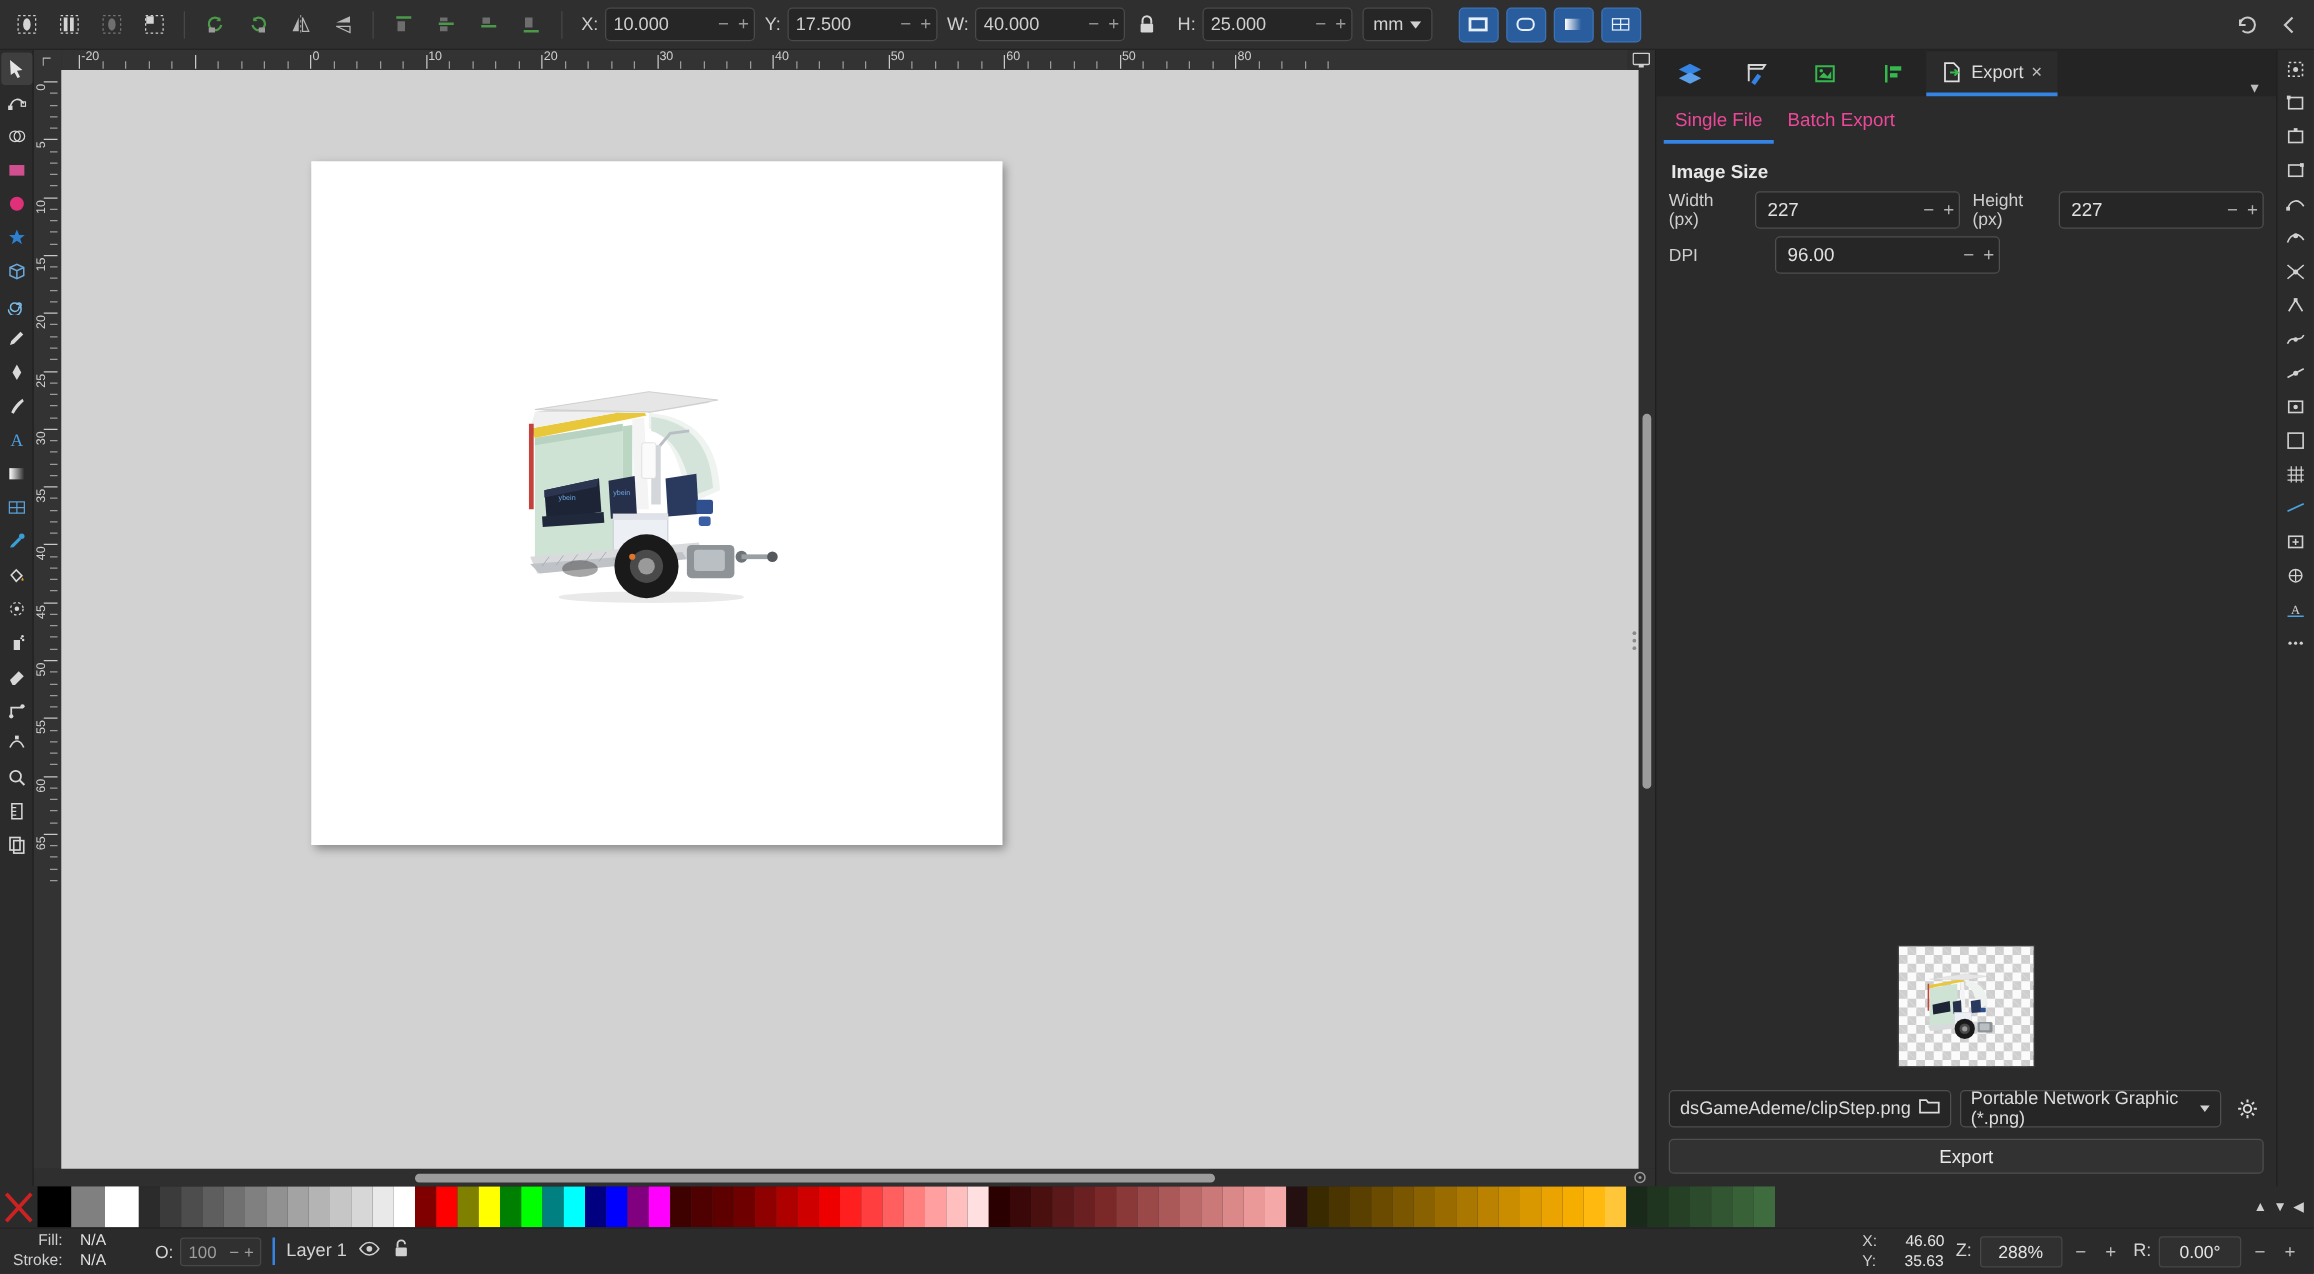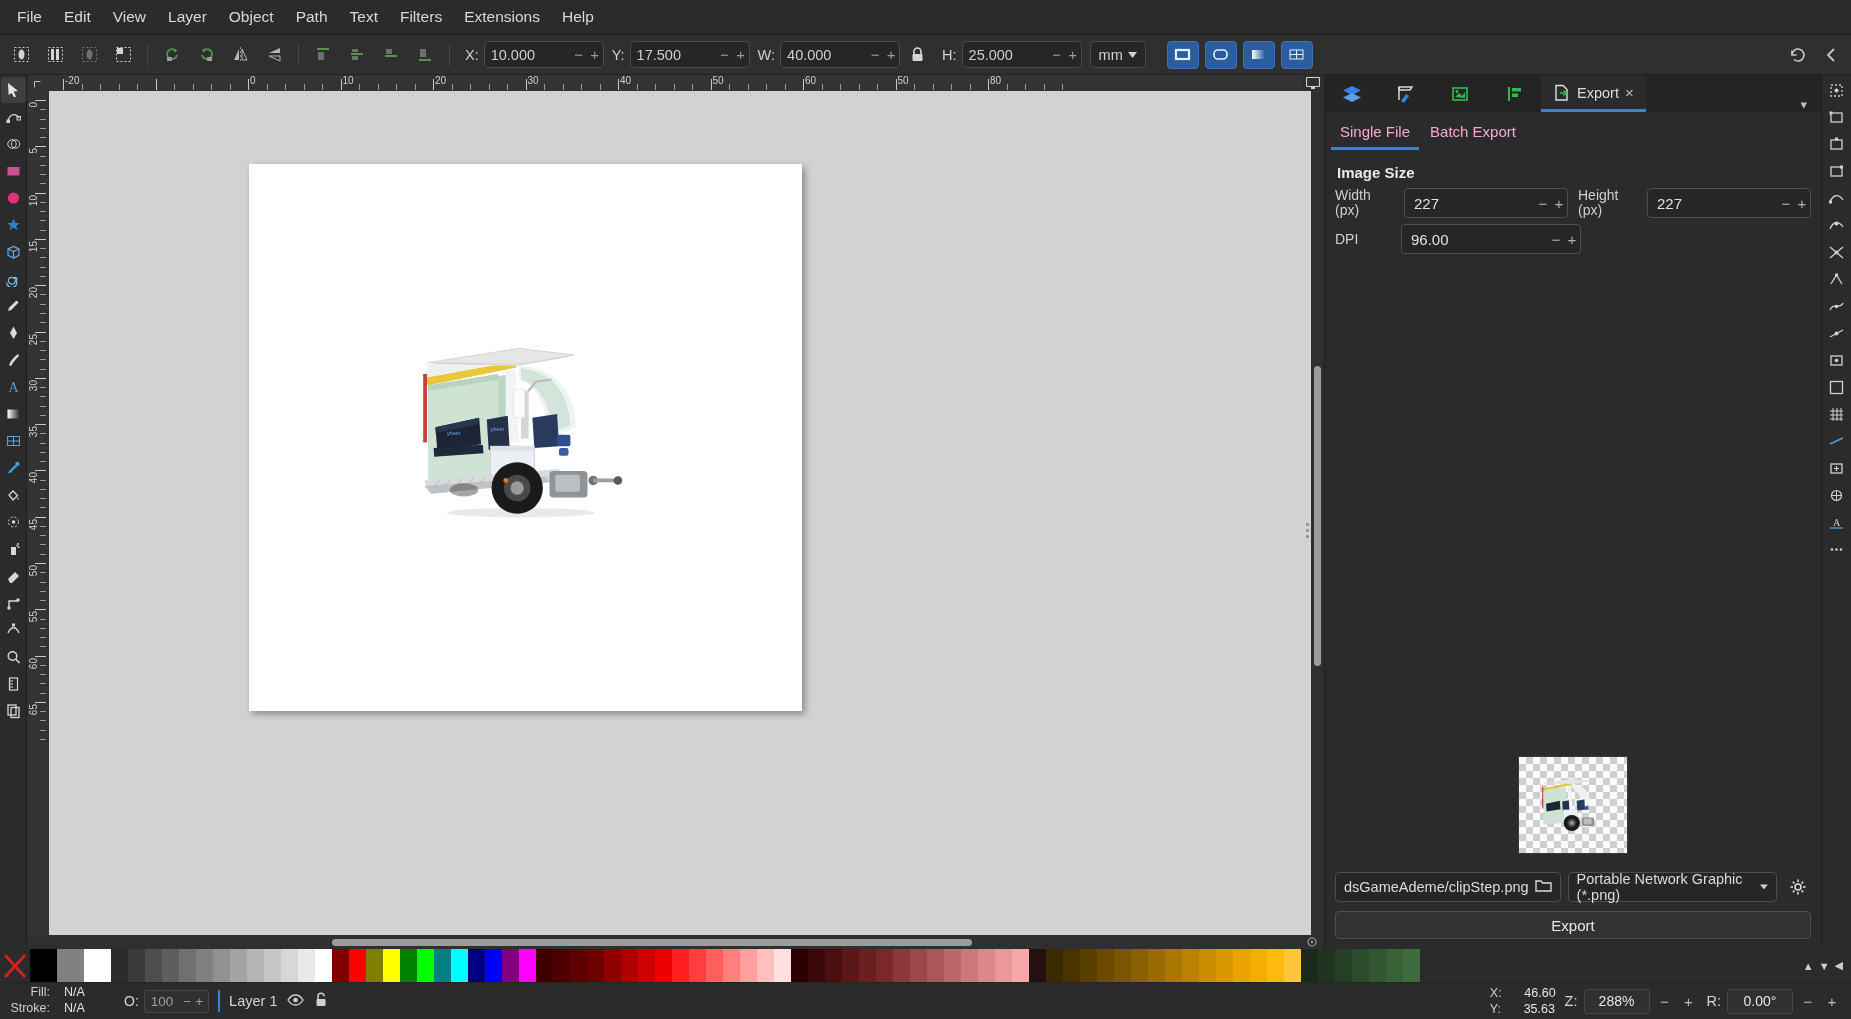--- a/index.html
+++ b/index.html
@@ -68,39 +68,39 @@
   .dock{ width:497px; background:#2b2b2b; display:flex; flex-direction:column;
     border-left:1px solid #1f1f1f; flex:0 0 497px; }
   .docktabs{ height:37px; display:flex; align-items:flex-end; background:#242424; flex:0 0 37px; }
   .dtab{ width:54px; height:36px; display:flex; align-items:center; justify-content:center; }
   .dtab.wide{ width:auto; padding:0 12px; gap:6px; font-size:14.5px; color:#dcdcdc; }
   .dtab.sel{ background:#2b2b2b; border-bottom:3px solid #3584e4; }
   .dockchev{ margin-left:auto; padding:0 14px; color:#bdbdbd; font-size:13px; }
   .dockbody{ flex:1 1 auto; padding:0; display:flex; flex-direction:column; min-height:0; }
 
   .subtabs{ display:flex; padding:6px 6px 0 6px; gap:2px; }
-  .subtab{ font-size:15px; color:#f9a8d4; padding:5px 9px 7px; border-bottom:3px solid transparent; }
+  .subtab{ font-size:15px; color:#ec4899; padding:5px 9px 7px; border-bottom:3px solid transparent; }
   .subtab.sel{ border-bottom-color:#3584e4; }
 
   .segrow{ display:flex; margin:6px 8px 0; border:1px solid #4d4d4d; border-radius:5px; overflow:hidden; }
   .seg{ flex:1; text-align:center; font-size:15px; padding:7px 0; color:#e2e2e2; background:#323232;
     border-right:1px solid #4d4d4d; }
   .seg:last-child{ border-right:0; }
   .seg.sel{ background:#2a5d9e; }
 
   .sechead{ font-size:15px; font-weight:bold; color:#e8e8e8; margin:14px 0 7px 12px; }
   .grid2{ display:flex; padding:0 10px; gap:10px; }
   .fld{ display:flex; align-items:center; gap:7px; flex:1; }
   .fld .lab{ font-size:14px; color:#cecece; line-height:1.05; width:62px; }
   .inp{ flex:1; display:flex; align-items:center; height:30px; background:#262626;
     border:1px solid #4f4f4f; border-radius:4px; }
   .inp input{ flex:1; background:transparent; border:0; outline:none; color:#e0e0e0;
     font-size:15px; padding:0 9px; width:100%; font-family:"Liberation Sans",sans-serif; }
   .inp .pm{ width:16px; text-align:center; color:#b3b3b3; font-size:15px; }
-  .dpirow{ display:flex; padding:6px 10px 0; gap:4px; align-items:center; }
+  .dpirow{ display:flex; padding:6px 10px 0; gap:23px; align-items:center; }
   .dpirow .lab{ font-size:14px; color:#cecece; width:62px; }
   .dpirow .inp{ max-width:180px; }
 
   .spacer{ flex:1 1 auto; }
 
   .previewwrap{ display:flex; justify-content:center; padding:0 0 10px 0; }
   .preview{ width:110px; height:98px; border:1px solid #3a3a3a;
     background-image:
       linear-gradient(45deg,#cfcfcf 25%,transparent 25%,transparent 75%,#cfcfcf 75%),
       linear-gradient(45deg,#cfcfcf 25%,#fbfbfb 25%,#fbfbfb 75%,#cfcfcf 75%);
@@ -161,32 +161,20 @@
     border-radius:3px; background:#303030; padding:0 2px; }
   .zoomw .bx input{ background:transparent; border:0; outline:none; color:#e4e4e4;
     font-size:14px; width:60px; text-align:center; font-family:"Liberation Sans",sans-serif; }
   .zoomw .pm{ width:18px; text-align:center; color:#bdbdbd; font-size:15px; }
 </style>
 </head>
 <body>
 
 <div class="app">
 
-  <div class="menubar">
-    <div class="mi">File</div>
-    <div class="mi">Edit</div>
-    <div class="mi">View</div>
-    <div class="mi">Layer</div>
-    <div class="mi">Object</div>
-    <div class="mi">Path</div>
-    <div class="mi">Text</div>
-    <div class="mi">Filters</div>
-    <div class="mi">Extensions</div>
-    <div class="mi">Help</div>
-  </div>
 
   <div class="cmdbar">
     <div style="width:4px"></div>
     <div class="tbtn">
       <svg width="17" height="17" viewBox="0 0 17 17">
           <rect x="1.5" y="1.5" width="14" height="14" fill="none" stroke="#cfcfcf" stroke-dasharray="2 2"></rect>
           <ellipse cx="8.5" cy="8.5" rx="3" ry="5" fill="#d4d4d4"></ellipse>
         </svg>
     </div>
     <div class="tbtn">

